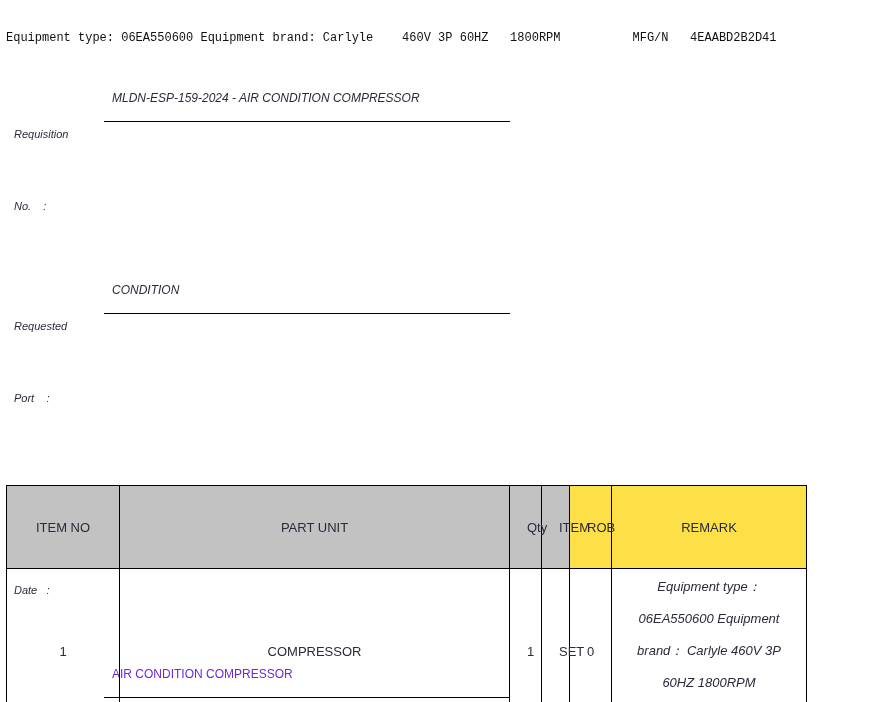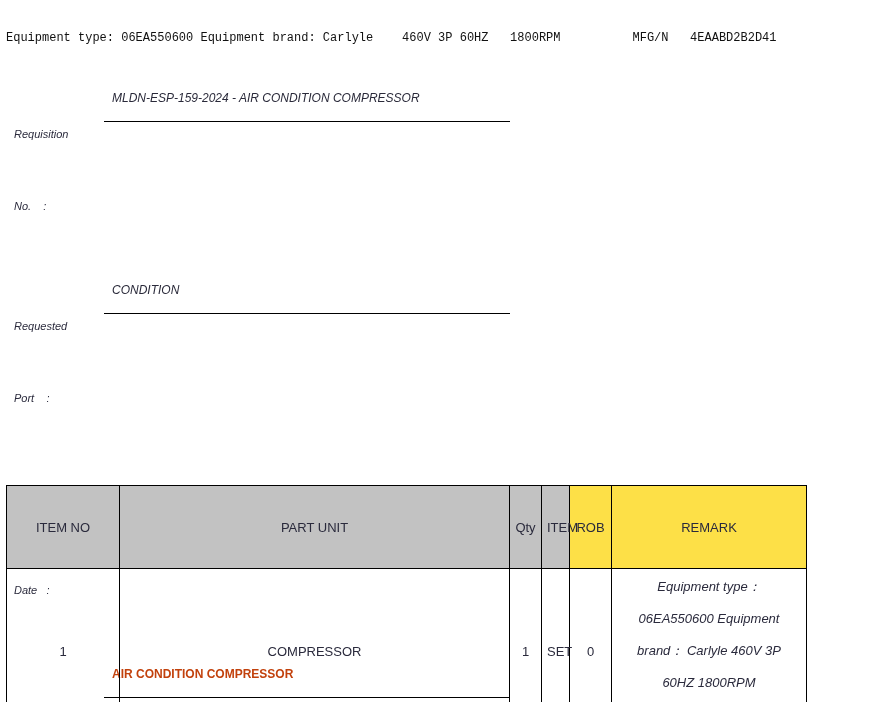--- a/index.html
+++ b/index.html
@@ -61,21 +61,21 @@
     display: flex;
     align-items: center;
     padding-left: 8px;
   }
   .form-value {
     font-size: 12px;
     line-height: 22px;
     color: #1b2740;
   }
   .form-value.italic { font-style: italic; color: #2a2a3a; }
-  .form-value.bold { font-weight: bold; color: #c2410c; }
+  .form-value.bold { font-weight: normal; color: #6d28d9; }
 
   
   .lbl-l1 { display: block; }
   .lbl-l2 { display: block; }
 
   
   #parts-table {
     position: absolute;
     left: 6px;
     top: 485px;
@@ -83,21 +83,21 @@
     border-collapse: collapse;
     table-layout: fixed;
   }
   #parts-table td, #parts-table th {
     border: 1.6px solid #000000;
     font-weight: normal;
     font-size: 13px;
     color: #2a2a3c;
     text-align: center;
     vertical-align: middle;
-    padding: 2px 5px;
+    padding: 2px 17px;
   }
   thead th { height: 78px; }
   .th-gray { background: #c2c2c2; }
   .th-white { background: #fde047; }
 
   .col-item   { width: 113px; }
   .col-part   { width: 390px; }
   .col-qty    { width: 32px; }
   .col-unit   { width: 28px; }
   .col-rob    { width: 42px; }

